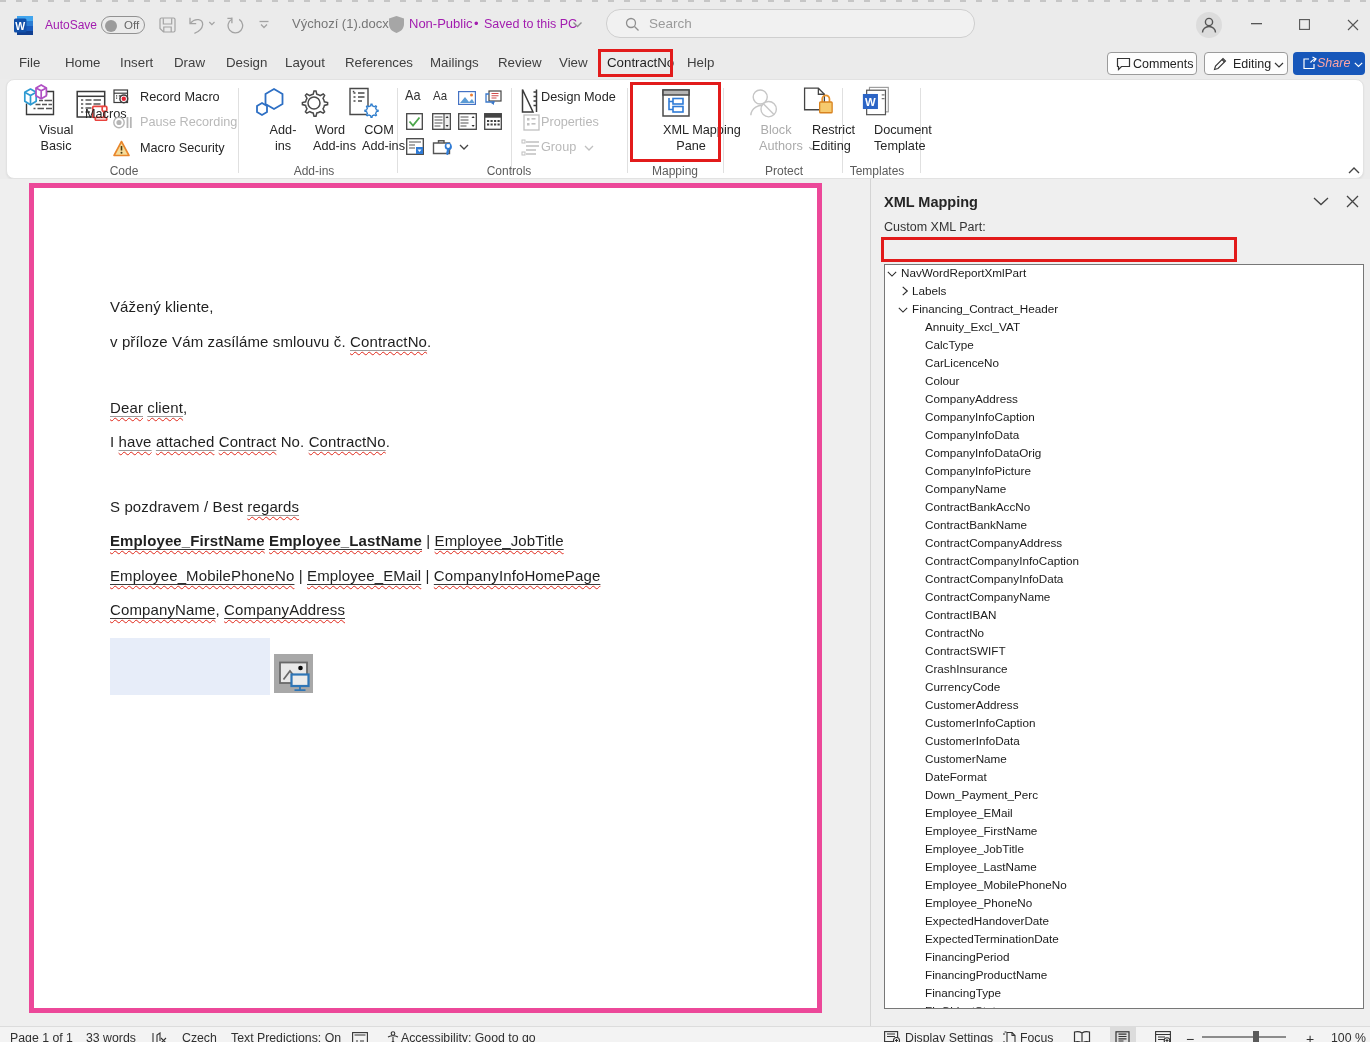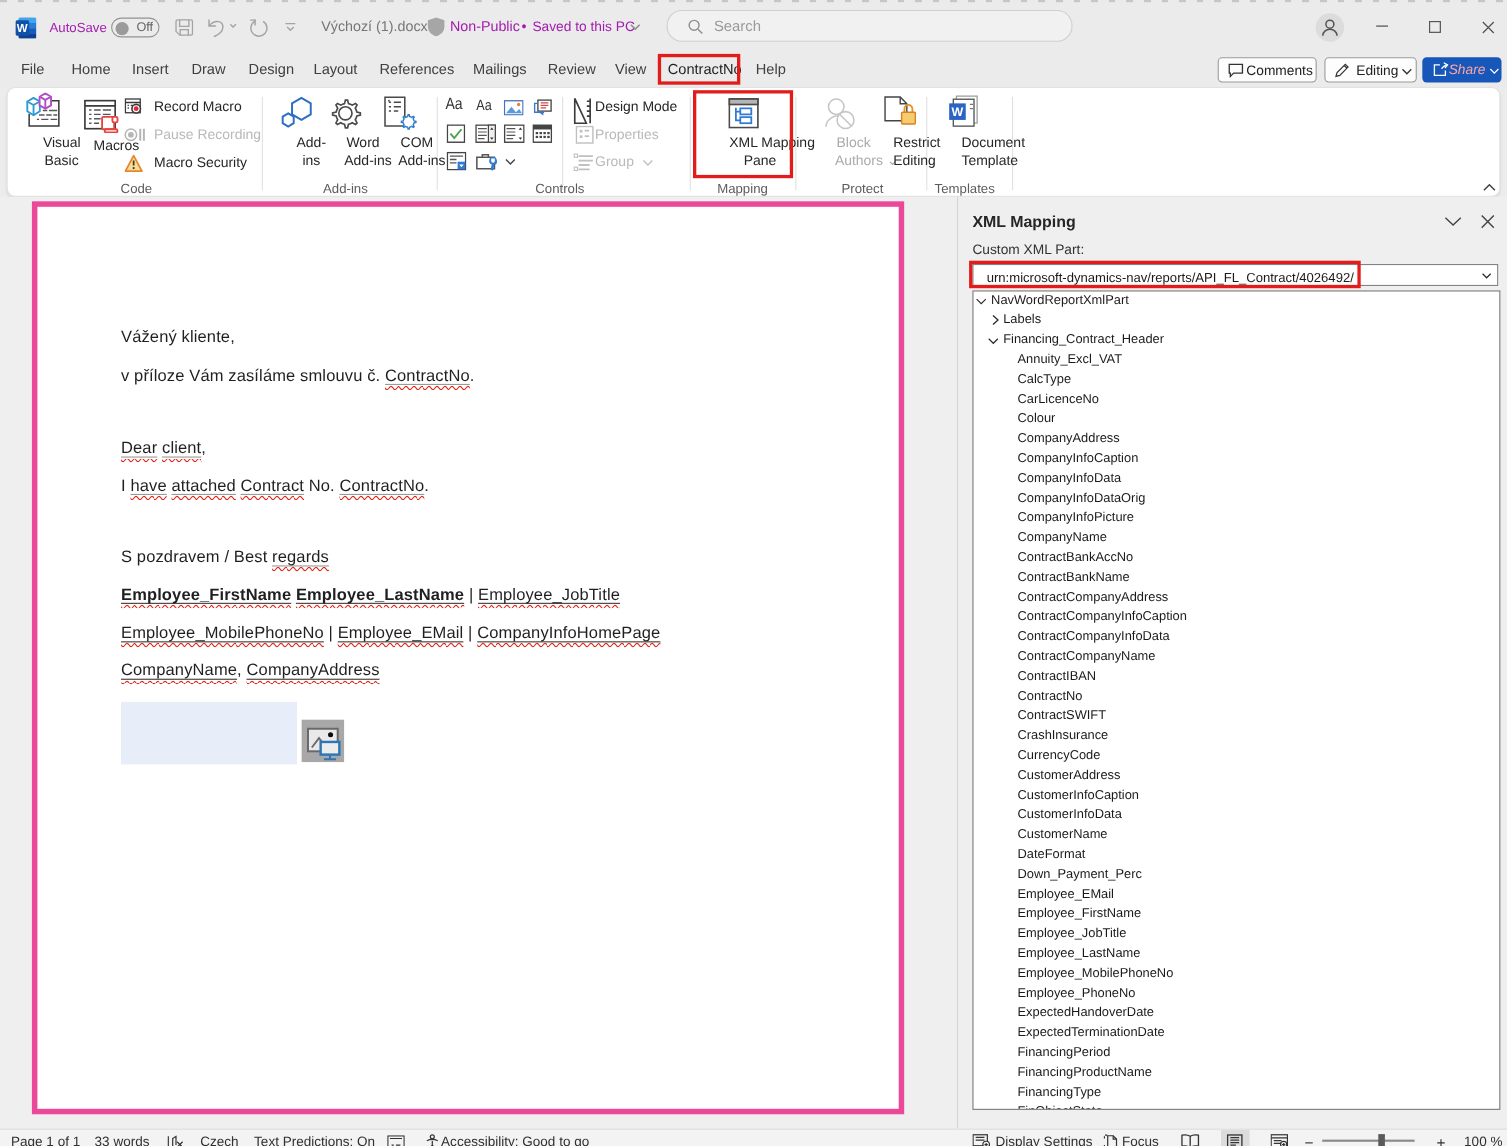--- a/index.html
+++ b/index.html
@@ -217,21 +217,21 @@
     </g>
     <g stroke="#555" stroke-width="1.3" fill="none">
       <path d="M5 15 h2.2 M9.5 15 h6 M17.5 15 h7.5 M5 19 h2.2 M9.5 19 h6 M17.5 19 h7 M5 23 h2.2 M9.5 23 h6 M5 27 h2.2 M9.5 27 h4.5"></path>
     </g>
     <g fill="#fff" stroke="#e8433e" stroke-width="1.7" stroke-linejoin="round">
       <rect x="16.8" y="21.3" width="11" height="11.2" rx="1"></rect>
       <rect x="26.2" y="21.3" width="4.6" height="5" rx="1.2"></rect>
       <rect x="19.2" y="32.5" width="11.6" height="2.9" rx="1.4"></rect>
     </g>
   </svg>
-  <div class="biglabel" style="left:46px;top:44px;width:66px">Macros</div>
+  <div class="biglabel" style="left:46px;top:26px;width:66px">Macros</div>
 
   <svg class="icon" style="left:106px;top:9px" width="16" height="15" viewBox="0 0 16 15">
     <g fill="none" stroke="#3b3b3b" stroke-width="1.2">
       <rect x="1" y="1" width="13.5" height="12.5"></rect>
       <path d="M1 4.2 h13.5"></path>
       <path d="M3 6.8 h1.2 M3 9.2 h1.2 M5.8 6.8 h2"></path>
     </g>
     <circle cx="10.8" cy="9.8" r="3.9" fill="#fff" stroke="#3b3b3b" stroke-width="1.5"></circle>
     <circle cx="10.8" cy="9.8" r="2.2" fill="#e32636"></circle>
   </svg>
@@ -440,26 +440,20 @@
 
   <div id="pane">
     <div id="panetitle">XML Mapping</div>
     <svg class="icon" style="left:442px;top:18px" width="16" height="9" viewBox="0 0 16 9" stroke="#444" fill="none" stroke-width="1.3">
         <path d="M1 1 l7 6.5 l7 -6.5"></path>
       </svg>
     <svg class="icon" style="left:475px;top:16px" width="13" height="13" viewBox="0 0 13 13" stroke="#444" stroke-width="1.3">
         <path d="M1 1 L12 12 M12 1 L1 12"></path>
       </svg>
     <div id="xmllabel">Custom XML Part:</div>
-    <div id="dropdown">
-      <span>urn:microsoft-dynamics-nav/reports/API_FL_Contract/4026492/</span>
-      <svg class="icon" style="left:462px;top:7px" width="9" height="6" viewBox="0 0 9 6" stroke="#333" fill="none" stroke-width="1.2">
-          <path d="M0.8 0.8 l3.7 3.7 l3.7 -3.7"></path>
-        </svg>
-    </div>
     <div id="ddredbox"></div>
     <div id="tree">
         <svg class="chev" style="left:2px;top:4px" width="12" height="8" viewBox="0 0 12 8" fill="none" stroke="#2b2b2b" stroke-width="1.3">
           <path d="M1 1.5 l5 5 l5 -5"></path>
         </svg>
         <div class="trow" style="left:16px;top:-1px">NavWordReportXmlPart</div>
         <svg class="chev" style="left:15px;top:21px" width="8" height="11" viewBox="0 0 8 11" fill="none" stroke="#2b2b2b" stroke-width="1.3">
           <path d="M1.5 1 l5 4.5 l-5 4.5"></path>
         </svg>
         <div class="trow" style="left:27px;top:17px">Labels</div>

